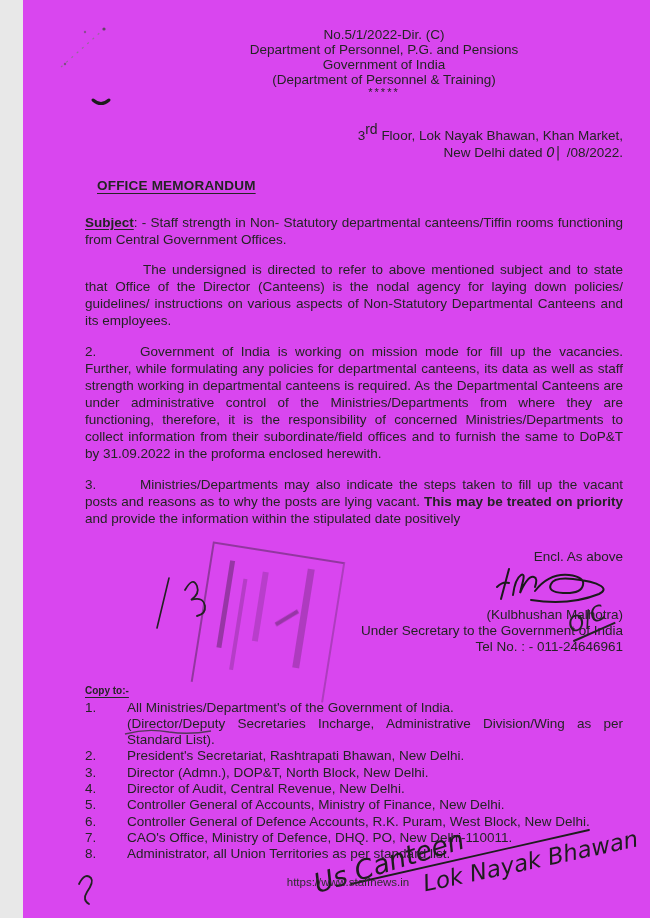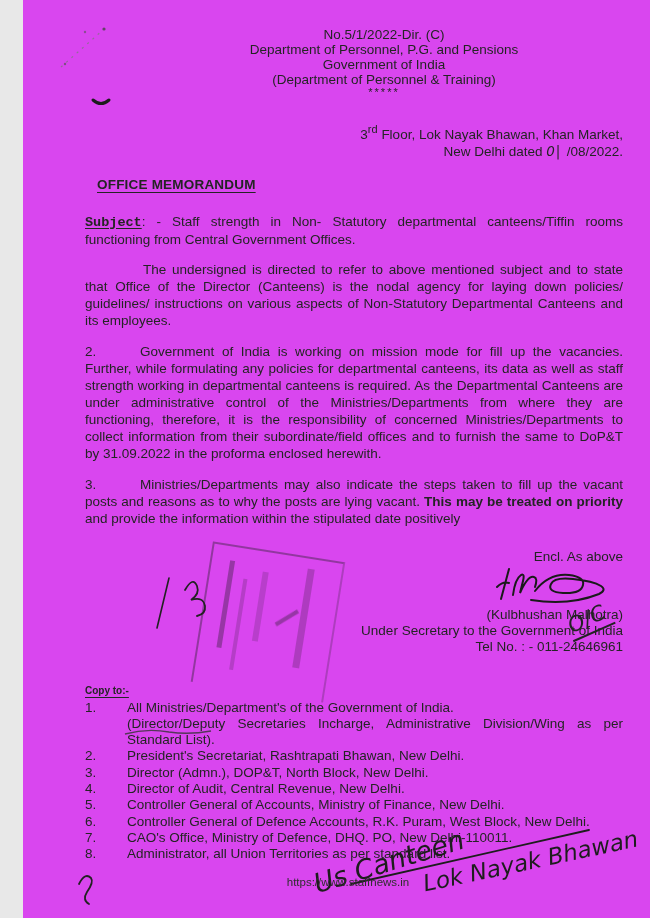--- a/index.html
+++ b/index.html
@@ -20,21 +20,21 @@
   .address-block{text-align:right;margin-top:24px;font-size:13.5px;line-height:17px;}
   .hand-date{font-style:italic;font-family:"DejaVu Sans",sans-serif;letter-spacing:1px;}
   .memo-title{
     text-align:left;position:relative;left:12px;margin-top:17px;
     font-weight:bold;font-size:13.5px;letter-spacing:.2px;
     text-decoration:underline;text-underline-offset:3px;
   }
   p{margin:0;}
   .body-text{font-size:13.5px;line-height:17px;text-align:justify;color:#242424;}
   .subject-para{margin-top:21px;}
-  .subject-label{font-weight:bold;text-decoration:underline;text-underline-offset:2px;font-family:Liberation Mono, monospace;}
+  .subject-label{font-weight:bold;text-decoration:underline;text-underline-offset:2px;}
   .para1{margin-top:13px;text-indent:58px;}
   .numbered{margin-top:14px;}
   .para-num{display:inline-block;width:55px;font-weight:normal;}
   .bold{font-weight:bold;}
   .encl{margin-top:21px;text-align:right;}
   .sig-block{position:relative;text-align:right;margin-top:42px;font-size:13.5px;line-height:16px;}
   .copy-heading{
     margin-top:30px;font-size:10px;font-weight:bold;
     text-decoration:underline;text-underline-offset:3px;
   }
@@ -89,21 +89,21 @@
 
   <div class="center-block">
     <div>No.5/1/2022-Dir. (C)</div>
     <div>Department of Personnel, P.G. and Pensions</div>
     <div>Government of India</div>
     <div>(Department of Personnel &amp; Training)</div>
     <div class="stars">*****</div>
   </div>
 
   <div class="address-block">
-    <div><span>3</span><sup style="font-size:11px">rd</sup><span> Floor, Lok Nayak Bhawan, Khan Market,</span></div>
+    <div><span>3</span><sup style="font-size:14px">rd</sup><span> Floor, Lok Nayak Bhawan, Khan Market,</span></div>
     <div><span>New Delhi dated </span><span class="hand-date">0| </span><span>/08/2022.</span></div>
   </div>
 
   <div class="memo-title">OFFICE MEMORANDUM</div>
 
   <p class="body-text subject-para"><span class="subject-label">Subject</span><span>: - Staff strength in Non- Statutory departmental canteens/Tiffin rooms functioning from Central Government Offices.</span></p>
 
   <p class="body-text para1">The undersigned is directed to refer to above mentioned subject and to state that Office of the Director (Canteens) is the nodal agency for laying down policies/ guidelines/ instructions on various aspects of Non-Statutory Departmental Canteens and its employees.</p>
 
   <p class="body-text numbered"><span class="para-num">2.</span><span>Government of India is working on mission mode for fill up the vacancies. Further, while formulating any policies for departmental canteens, its data as well as staff strength working in departmental canteens is required. As the Departmental Canteens are under administrative control of the Ministries/Departments from where they are functioning, therefore, it is the responsibility of concerned Ministries/Departments to collect information from their subordinate/field offices and to furnish the same to DoP&amp;T by 31.09.2022 in the proforma enclosed herewith.</span></p>

